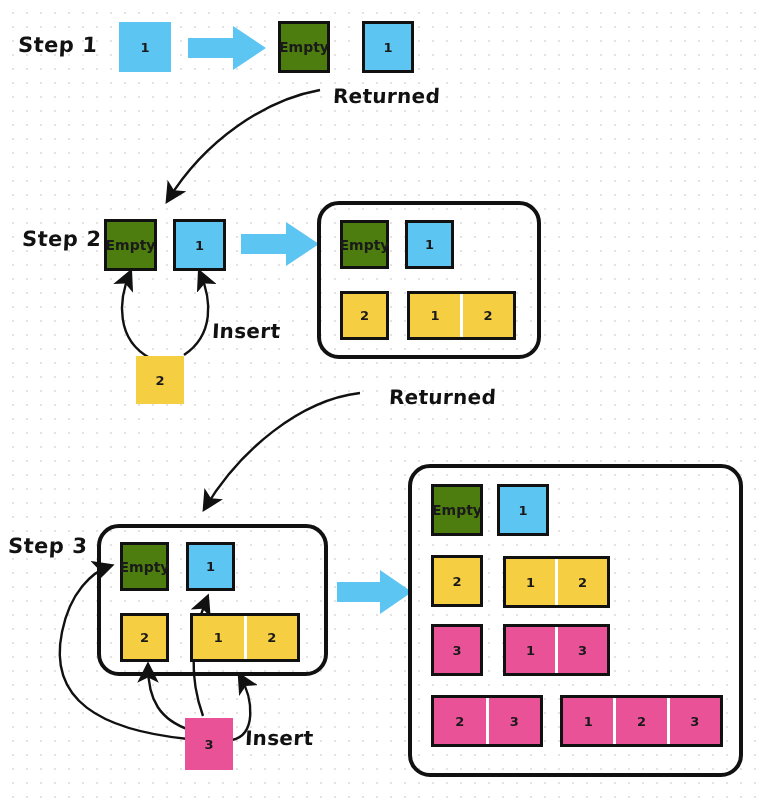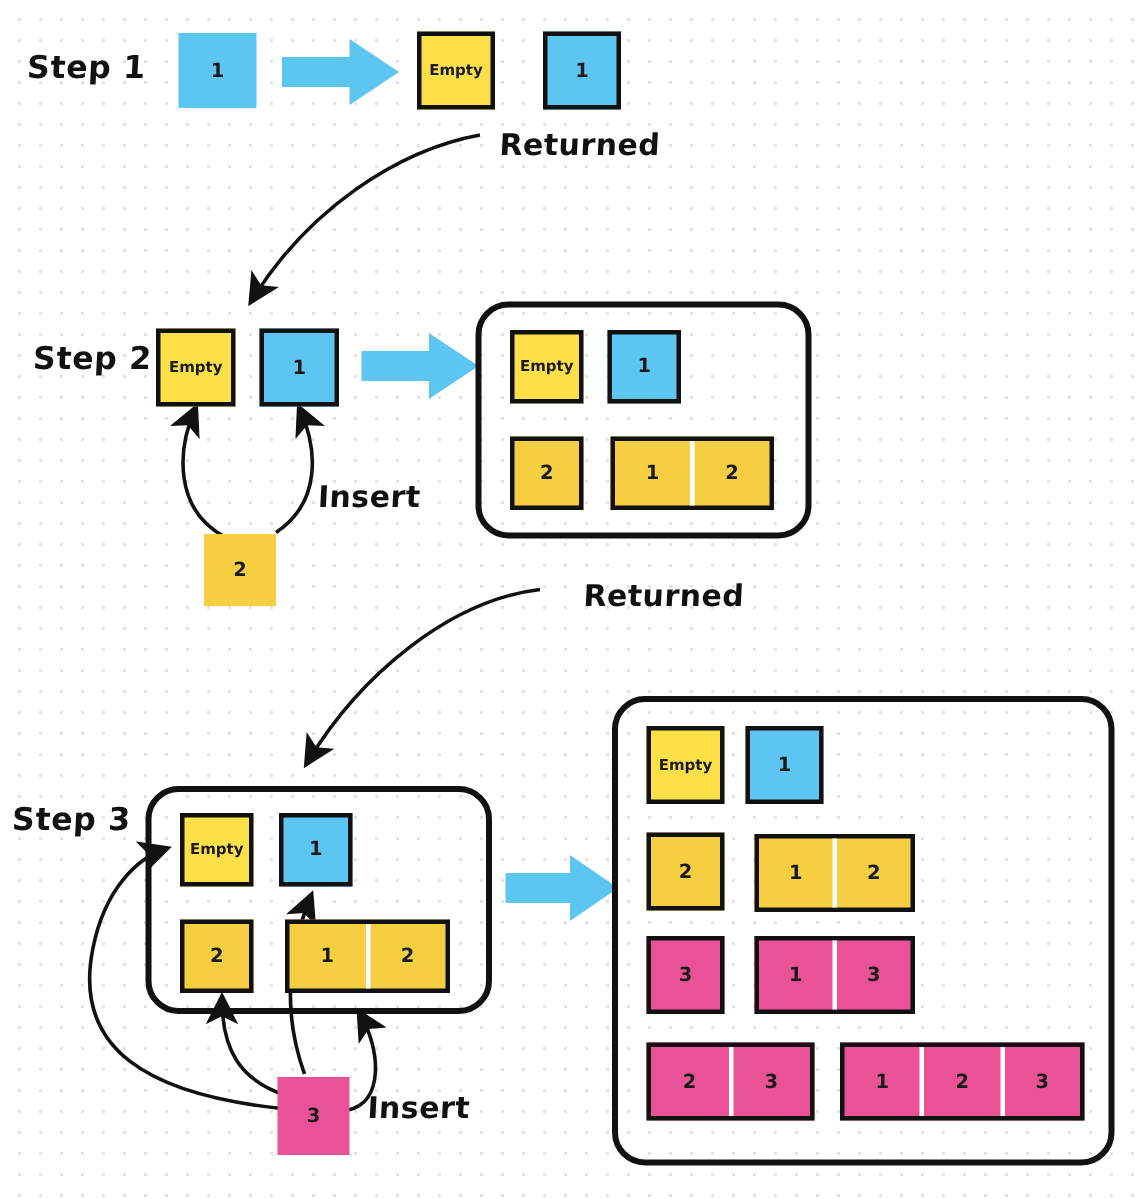--- a/index.html
+++ b/index.html
@@ -64,23 +64,23 @@
     display: flex;
     align-items: center;
     justify-content: center;
     font-size: 13px;
     font-weight: 700;
     color: #1a1a1a;
     border: 3px solid #111111;
   }
   .cell.noborder { border: none; }
   .cell.empty {
-    background: #fde047;
+    background: #4d7c0f;
     font-weight: 600;
-    font-size: 10px;
+    font-size: 14px;
   }
   .cell.blue   { background: #5cc5f2; }
   .cell.yellow { background: #f5ce42; }
   .cell.pink   { background: #ea5298; }
 
   
   .group {
     position: absolute;
     box-sizing: border-box;
     display: flex;

